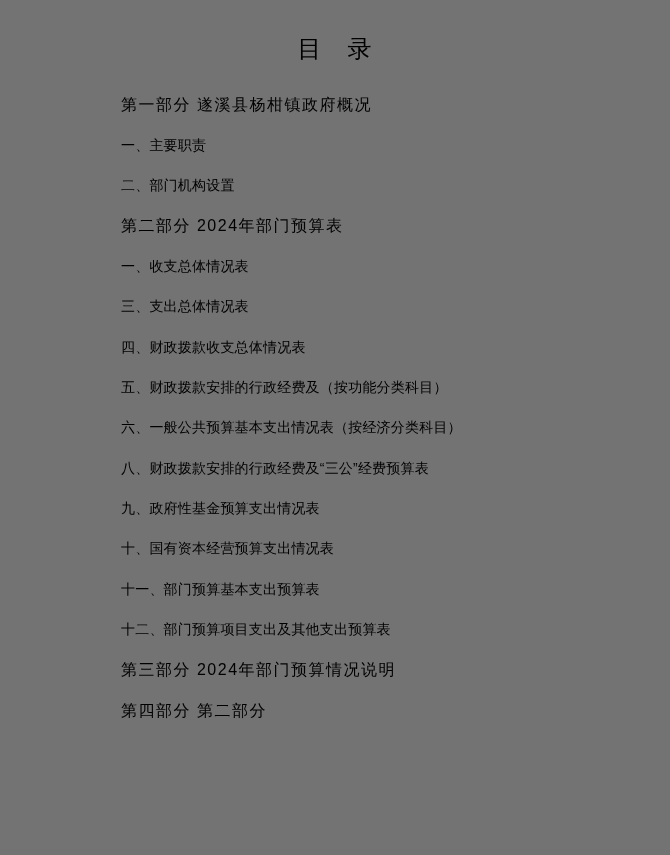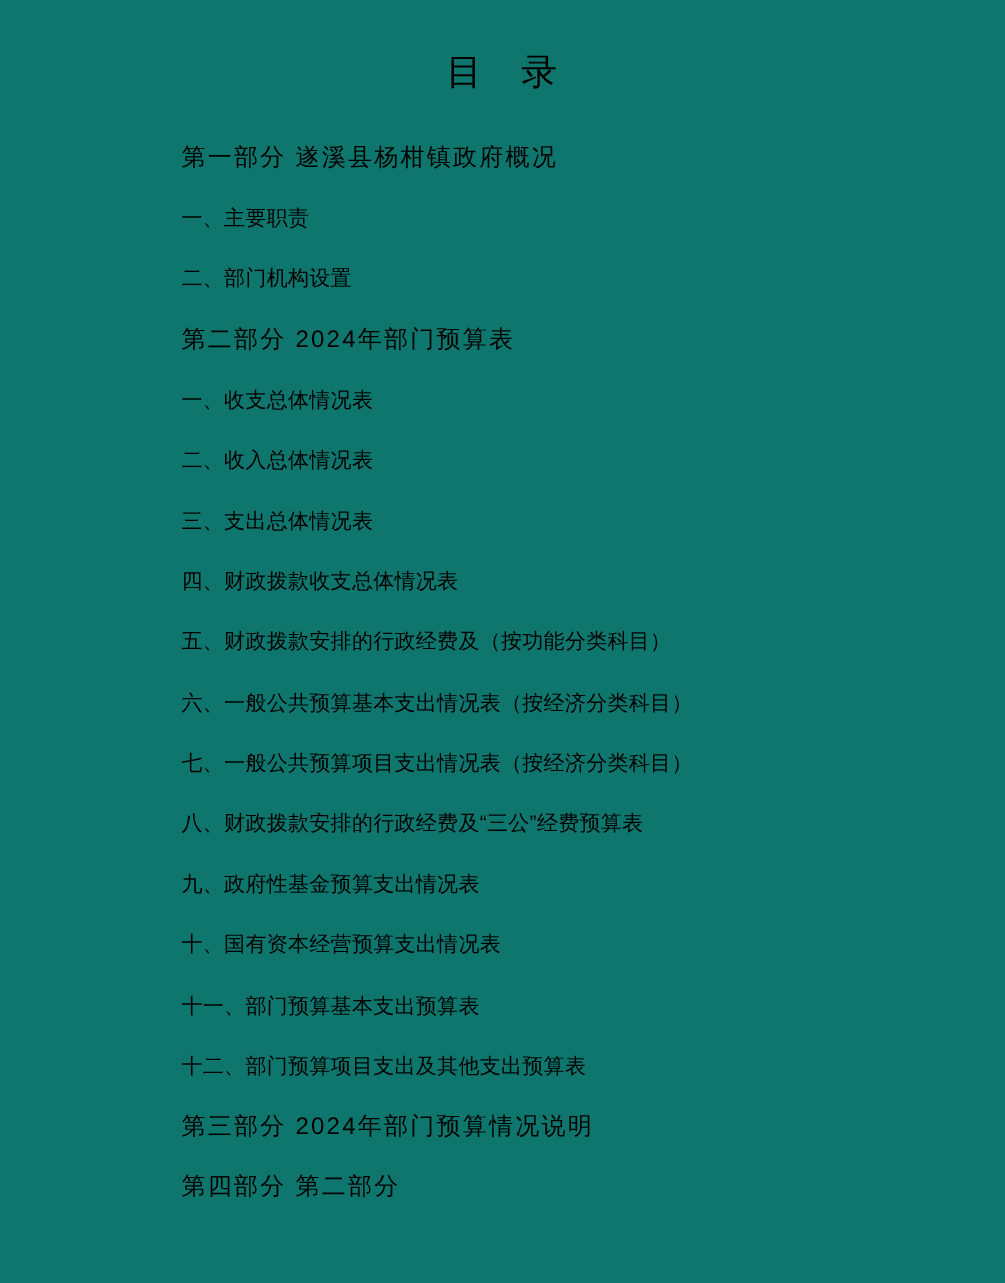--- a/index.html
+++ b/index.html
@@ -6,21 +6,21 @@
     margin: 0;
     padding: 0;
     background: #ffffff;
     color: #000000;
     font-family: "Liberation Sans", "DejaVu Sans", sans-serif;
   }
   .page {
     position: relative;
     width: 670px;
     height: 855px;
-    background: #0f766e;
+    background: #737373;
     overflow: hidden;
   }
   .doc-title {
     margin: 0;
     padding-top: 34px;
     text-align: center;
     font-size: 24px;
     font-weight: 500;
     line-height: 30px;
     letter-spacing: 1px;
@@ -49,26 +49,24 @@
 <body>
 
 <div class="page">
   <h1 class="doc-title">目　录</h1>
   <div class="toc">
       <div class="toc-line heading">第一部分 遂溪县杨柑镇政府概况</div>
       <div class="toc-line item">一、主要职责</div>
       <div class="toc-line item">二、部门机构设置</div>
       <div class="toc-line heading">第二部分 2024年部门预算表</div>
       <div class="toc-line item">一、收支总体情况表</div>
-      <div class="toc-line item">二、收入总体情况表</div>
       <div class="toc-line item">三、支出总体情况表</div>
       <div class="toc-line item">四、财政拨款收支总体情况表</div>
       <div class="toc-line item">五、财政拨款安排的行政经费及（按功能分类科目）</div>
       <div class="toc-line item">六、一般公共预算基本支出情况表（按经济分类科目）</div>
-      <div class="toc-line item">七、一般公共预算项目支出情况表（按经济分类科目）</div>
       <div class="toc-line item">八、财政拨款安排的行政经费及“三公”经费预算表</div>
       <div class="toc-line item">九、政府性基金预算支出情况表</div>
       <div class="toc-line item">十、国有资本经营预算支出情况表</div>
       <div class="toc-line item">十一、部门预算基本支出预算表</div>
       <div class="toc-line item">十二、部门预算项目支出及其他支出预算表</div>
       <div class="toc-line heading">第三部分 2024年部门预算情况说明</div>
       <div class="toc-line heading">第四部分 第二部分</div>
     </div>
 </div>
 

